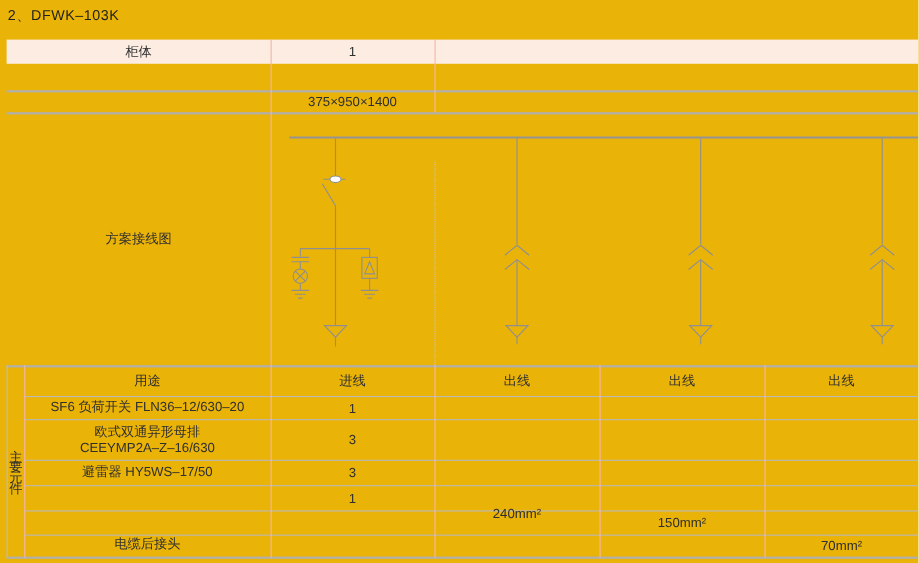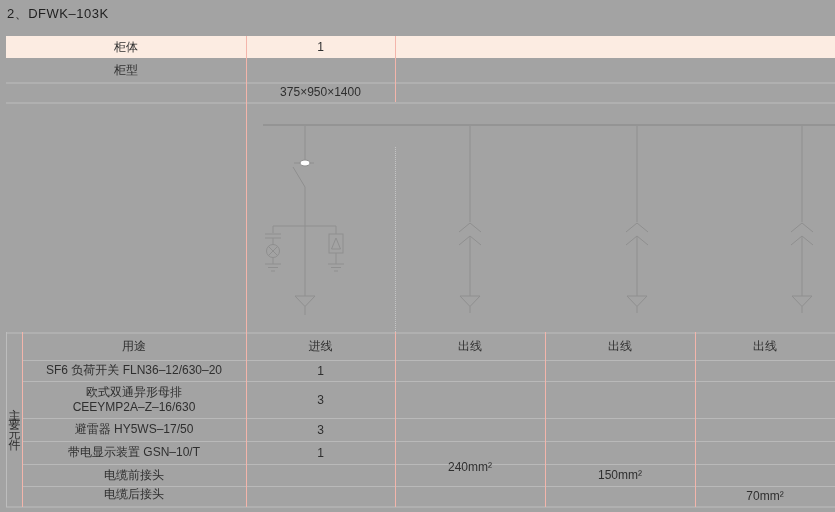--- a/index.html
+++ b/index.html
@@ -1,18 +1,18 @@
 <!DOCTYPE html>
 <html><head>
 <meta charset="utf-8">
 <style>
   html,body { margin:0; padding:0; background:#ffffff; }
   .page {
     position:relative; width:835px; height:512px; overflow:hidden;
-    background:#a3a3a3; color:#2f2f2f;
+    background:#eab308; color:#2f2f2f;
     font-family:"Liberation Sans","DejaVu Sans",sans-serif;
     font-size:12px;
   }
   .doc-title { position:absolute; left:7px; top:5px; font-size:13px; color:#1f1f1f; letter-spacing:0.5px; }
   .band { position:absolute; background:#fcece2; }
   .hl  { position:absolute; height:2px; background:#b0b0b0; }
   .hl2 { position:absolute; height:1px; background:#b9b9b9; }
   .vp  { position:absolute; width:1px; background:#f3b5ab; }
   .vg  { position:absolute; width:1px; background:#bdbdbd; }
   .vd  { position:absolute; width:0; border-left:1px dotted #c6c6c6; }
@@ -54,23 +54,23 @@
   <div class="vp" style="left:395px;top:36px;height:66px"></div>
   <div class="vd" style="left:395px;top:147px;height:185px"></div>
   <div class="vp" style="left:395px;top:332px;height:175px"></div>
   <div class="vp" style="left:545px;top:332px;height:175px"></div>
   <div class="vp" style="left:695px;top:332px;height:175px"></div>
   <div class="vp" style="left:22px;top:332px;height:175px"></div>
   <div class="vg" style="left:6px;top:332px;height:175px"></div>
 
   <div class="cell" style="left:6px;top:36px;width:240px;height:22px">柜体</div>
   <div class="cell" style="left:246px;top:36px;width:149px;height:22px">1</div>
-  <div class="cell" style="left:6px;top:58px;width:240px;height:24px">柜型</div>
   <div class="cell" style="left:246px;top:82px;width:149px;height:20px">375×950×1400</div>
 
+  <div class="cell" style="left:6px;top:102px;width:240px;height:230px">方案接线图</div>
 
   <svg class="schematic" width="835" height="230" viewBox="0 102 835 230">
     <line class="sch-thick" x1="263" y1="125" x2="835" y2="125"></line>
     <g>
       <line class="sch" x1="305" y1="126" x2="305" y2="160"></line>
       <line class="sch" x1="294" y1="163" x2="314" y2="163"></line>
       <ellipse class="sch-white" cx="305" cy="163" rx="5" ry="3"></ellipse>
       <line class="sch" x1="293" y1="167" x2="305" y2="187"></line>
       <line class="sch" x1="305" y1="187" x2="305" y2="296"></line>
       <line class="sch" x1="273" y1="226" x2="336" y2="226"></line>
@@ -148,23 +148,21 @@
 
   <div class="cell two-line" style="left:22px;top:381px;width:224px;height:37px">
     <div>欧式双通异形母排</div>
     <div>CEEYMP2A–Z–16/630</div>
   </div>
   <div class="cell" style="left:246px;top:381px;width:149px;height:37px">3</div>
 
   <div class="cell" style="left:22px;top:418px;width:224px;height:23px">避雷器 HY5WS–17/50</div>
   <div class="cell" style="left:246px;top:418px;width:149px;height:23px">3</div>
 
-  <div class="cell" style="left:22px;top:441px;width:224px;height:23px">带电显示装置 GSN–10/T</div>
   <div class="cell" style="left:246px;top:441px;width:149px;height:23px">1</div>
 
-  <div class="cell" style="left:22px;top:464px;width:224px;height:22px">电缆前接头</div>
   <div class="cell" style="left:395px;top:456px;width:150px;height:22px">240mm²</div>
   <div class="cell" style="left:545px;top:464px;width:150px;height:22px">150mm²</div>
 
   <div class="cell" style="left:22px;top:486px;width:224px;height:16px">电缆后接头</div>
   <div class="cell" style="left:695px;top:486px;width:140px;height:20px">70mm²</div>
 
 </div>
 
 </body></html>

